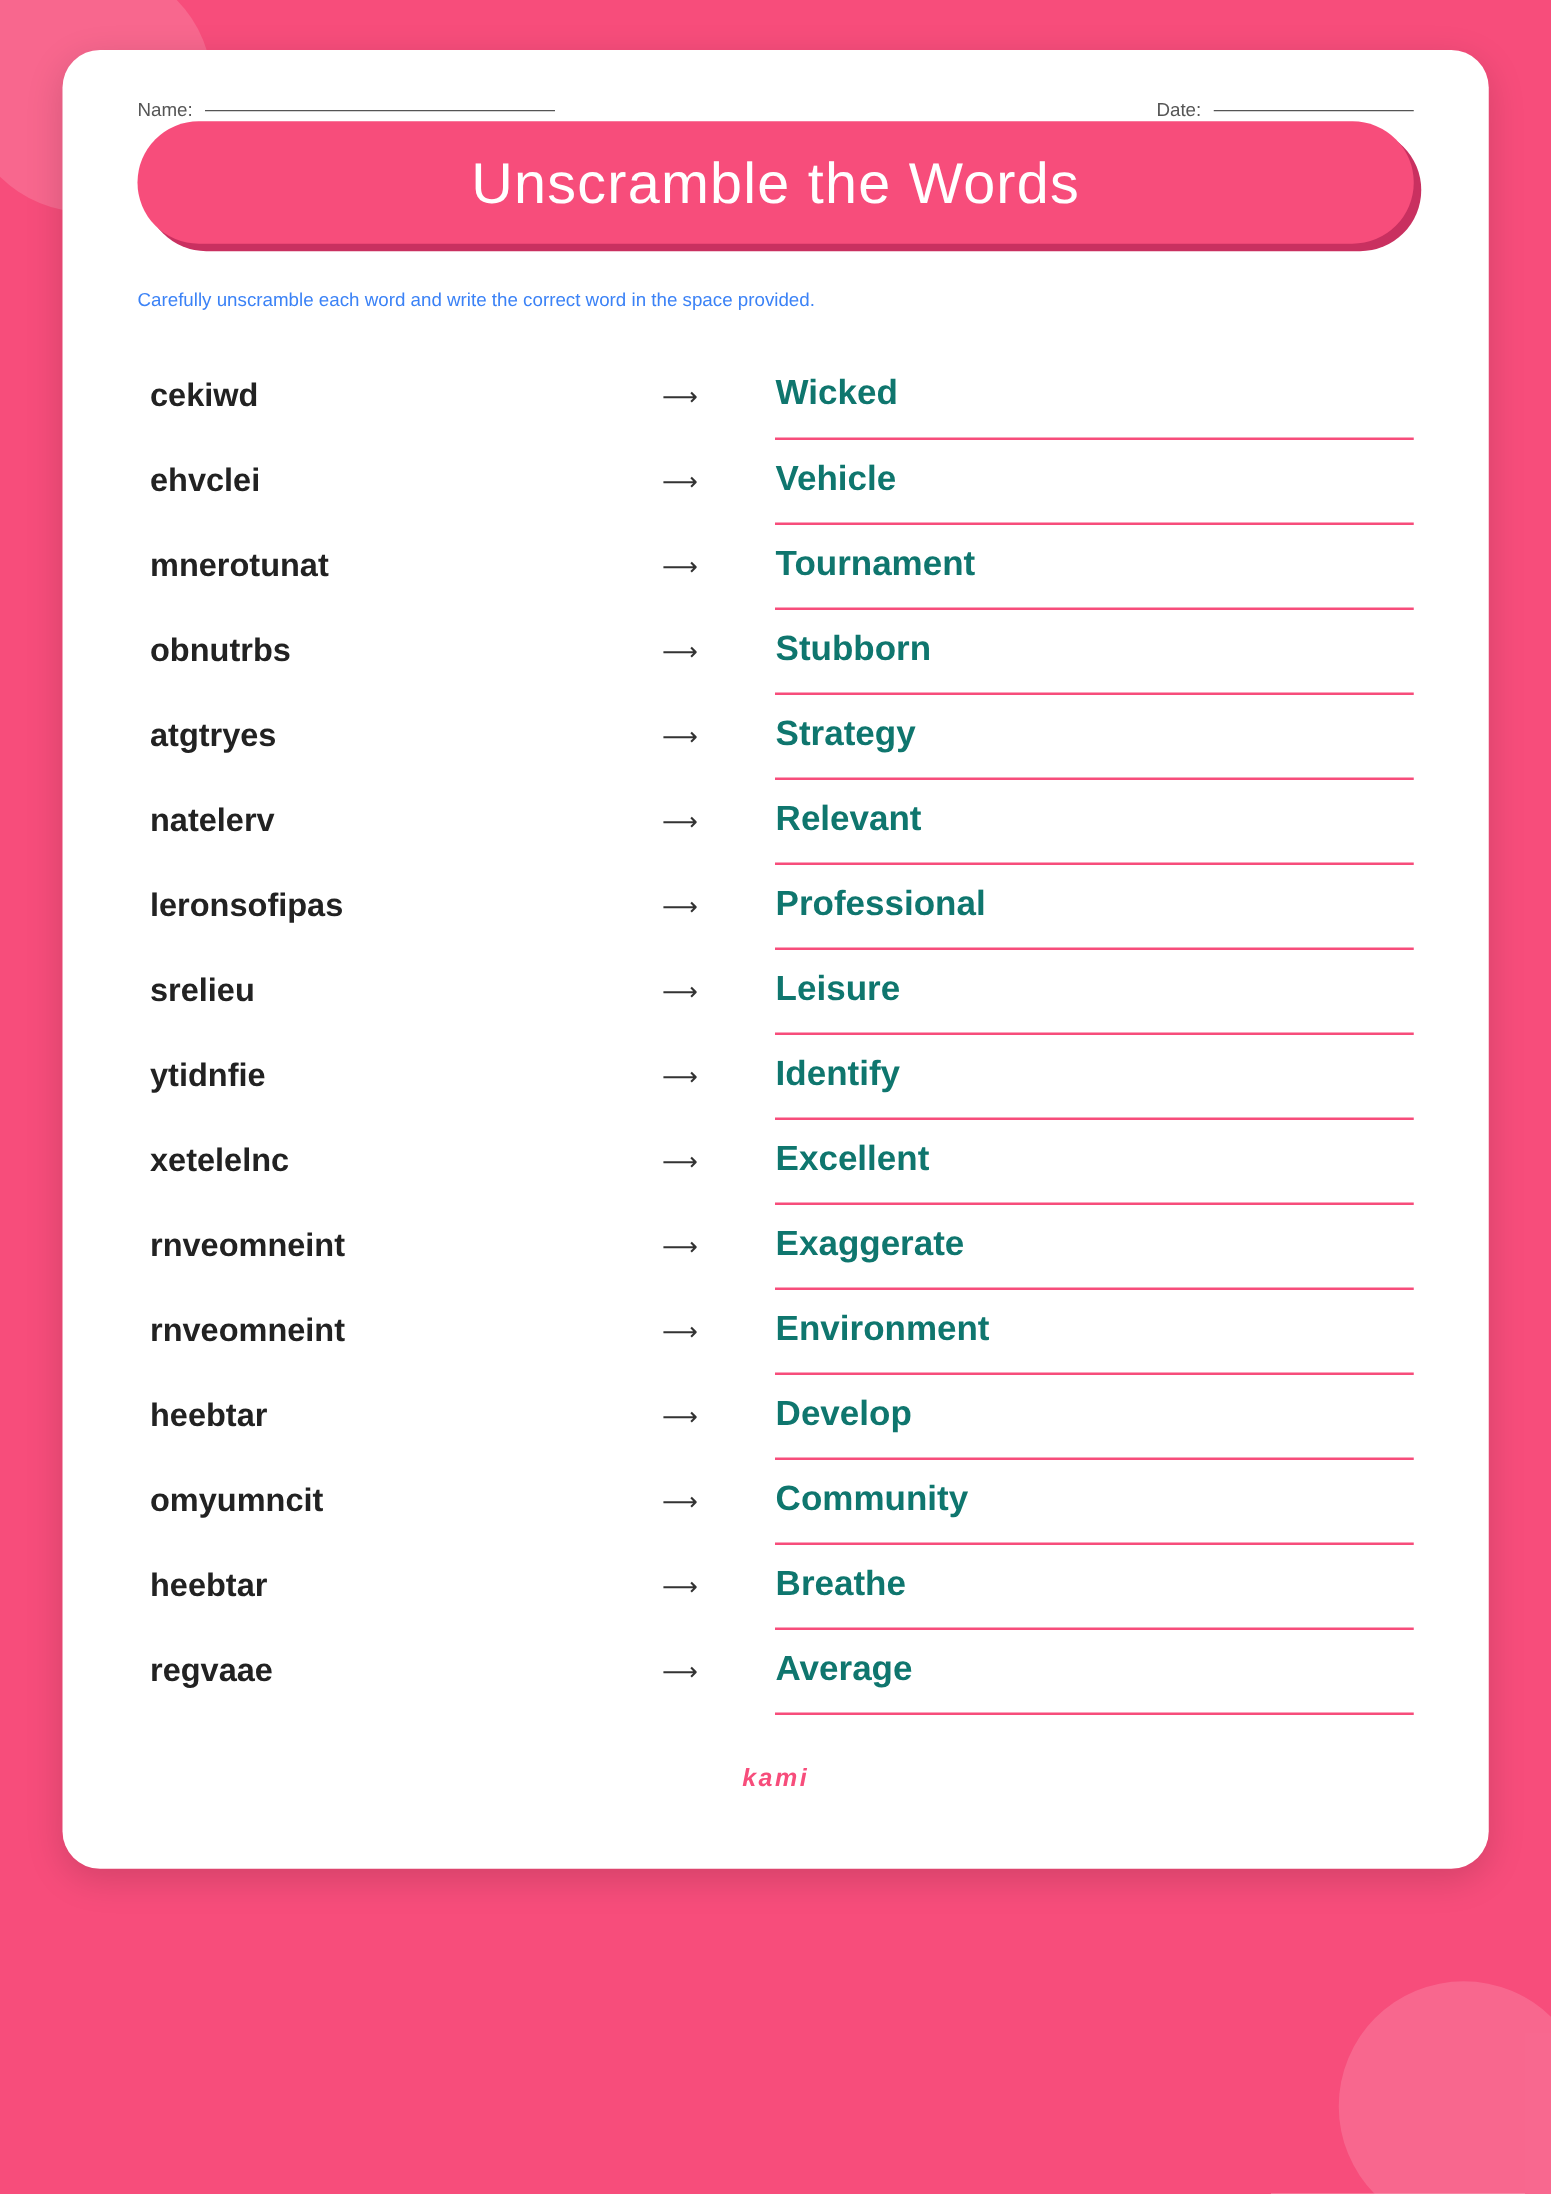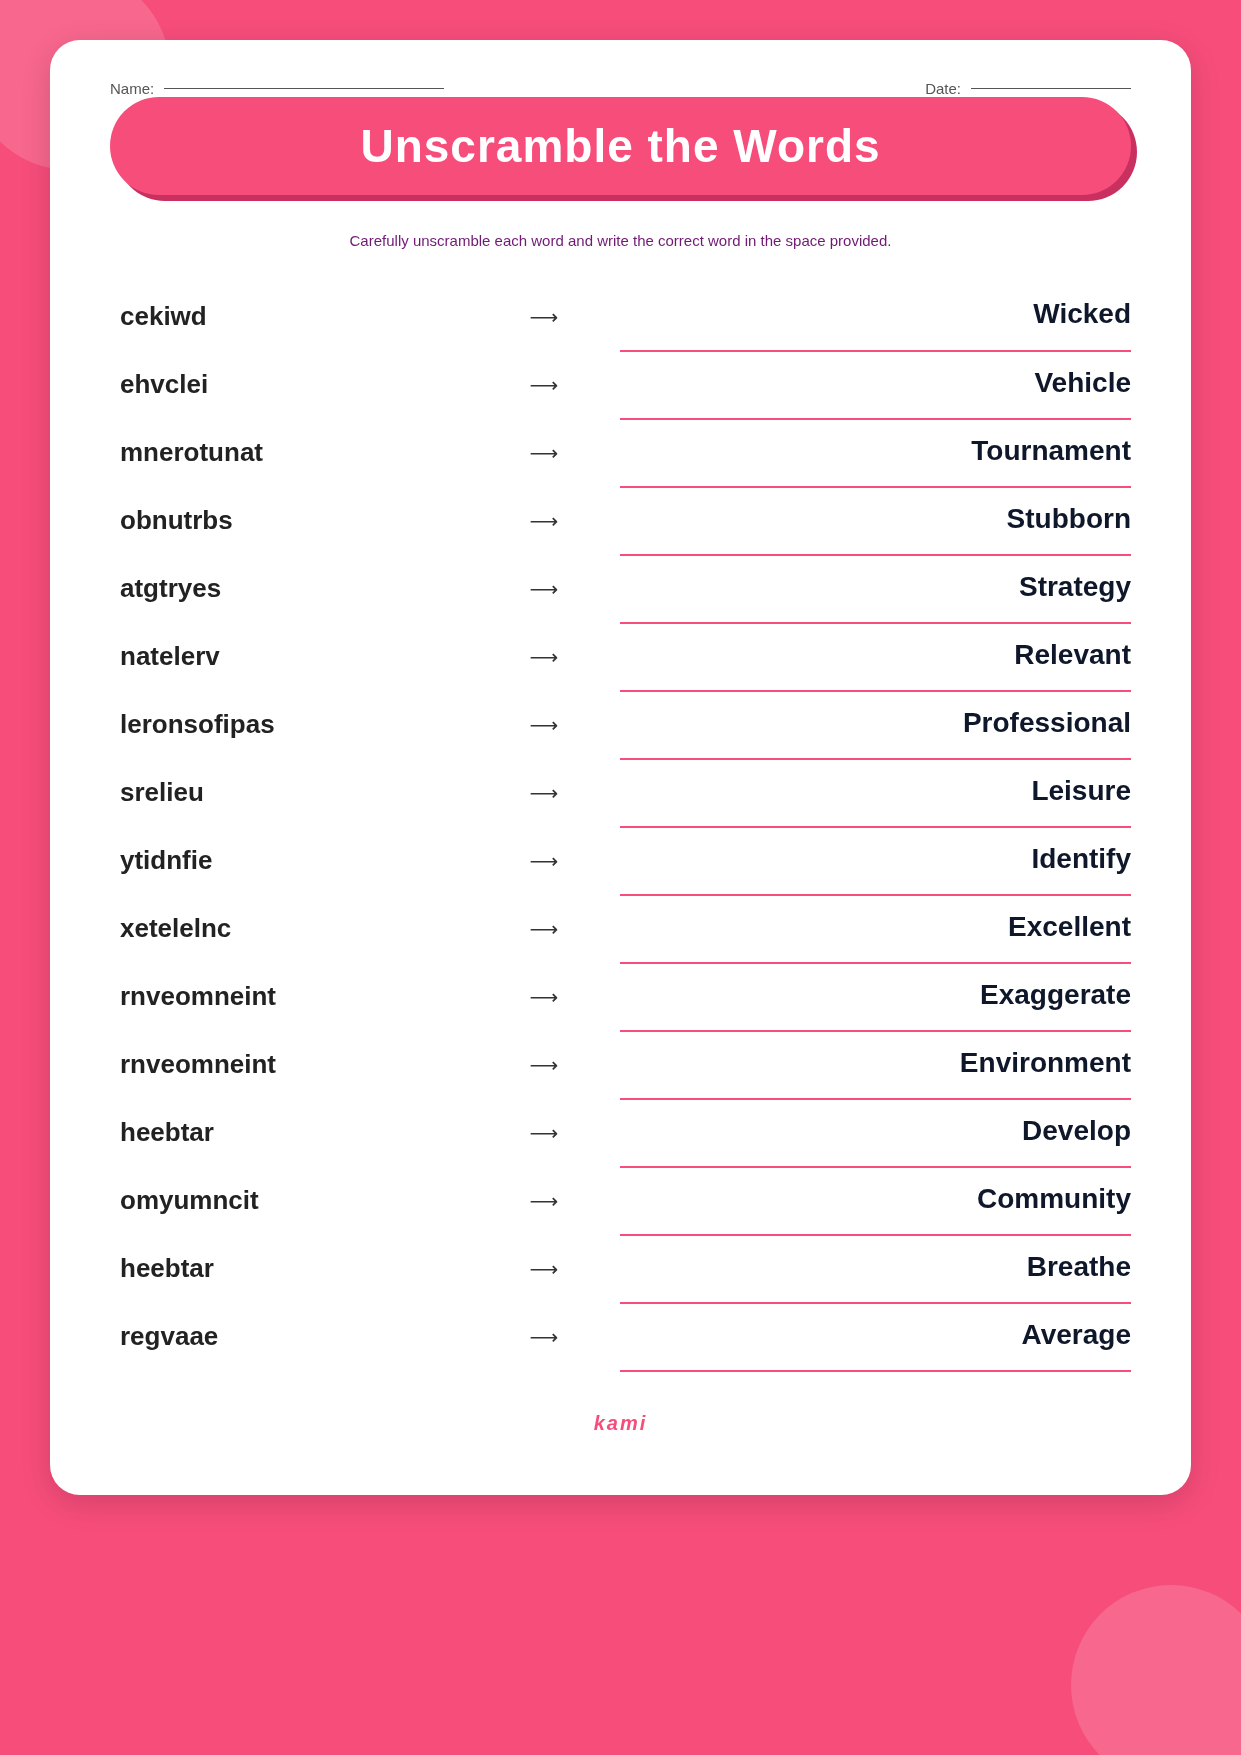--- a/index.html
+++ b/index.html
@@ -100,30 +100,29 @@
       border-radius: 50px;
       padding: 22px 60px;
       text-align: center;
       margin-bottom: 35px;
       box-shadow: 6px 6px 0px #c93060;
     }
 
     .title-text {
       color: white;
       font-size: 46px;
-      font-weight: 700;
+      font-weight: 400;
       letter-spacing: 1px;
     }
 
     .instructions {
       font-size: 15px;
-      color: #701a75;
+      color: #3b82f6;
       margin-bottom: 30px;
       line-height: 1.5;
-      text-align: center;
     }
 
     .words-table {
       width: 100%;
       border-collapse: collapse;
     }
 
     .words-table tr {
       height: 68px;
     }
@@ -139,24 +138,24 @@
 
     .col-arrow {
       width: 15%;
       text-align: center;
       font-size: 22px;
       color: #222;
     }
 
     .col-answer {
       width: 50%;
-      text-align: right;
+      text-align: left;
       font-size: 28px;
       font-weight: 700;
-      color: #0f172a;
+      color: #0f766e;
       border-bottom: 2px solid #f74d7b;
       padding-bottom: 4px;
     }
 
     .arrow-symbol {
       display: inline-block;
       font-size: 20px;
       color: #333;
     }
 

